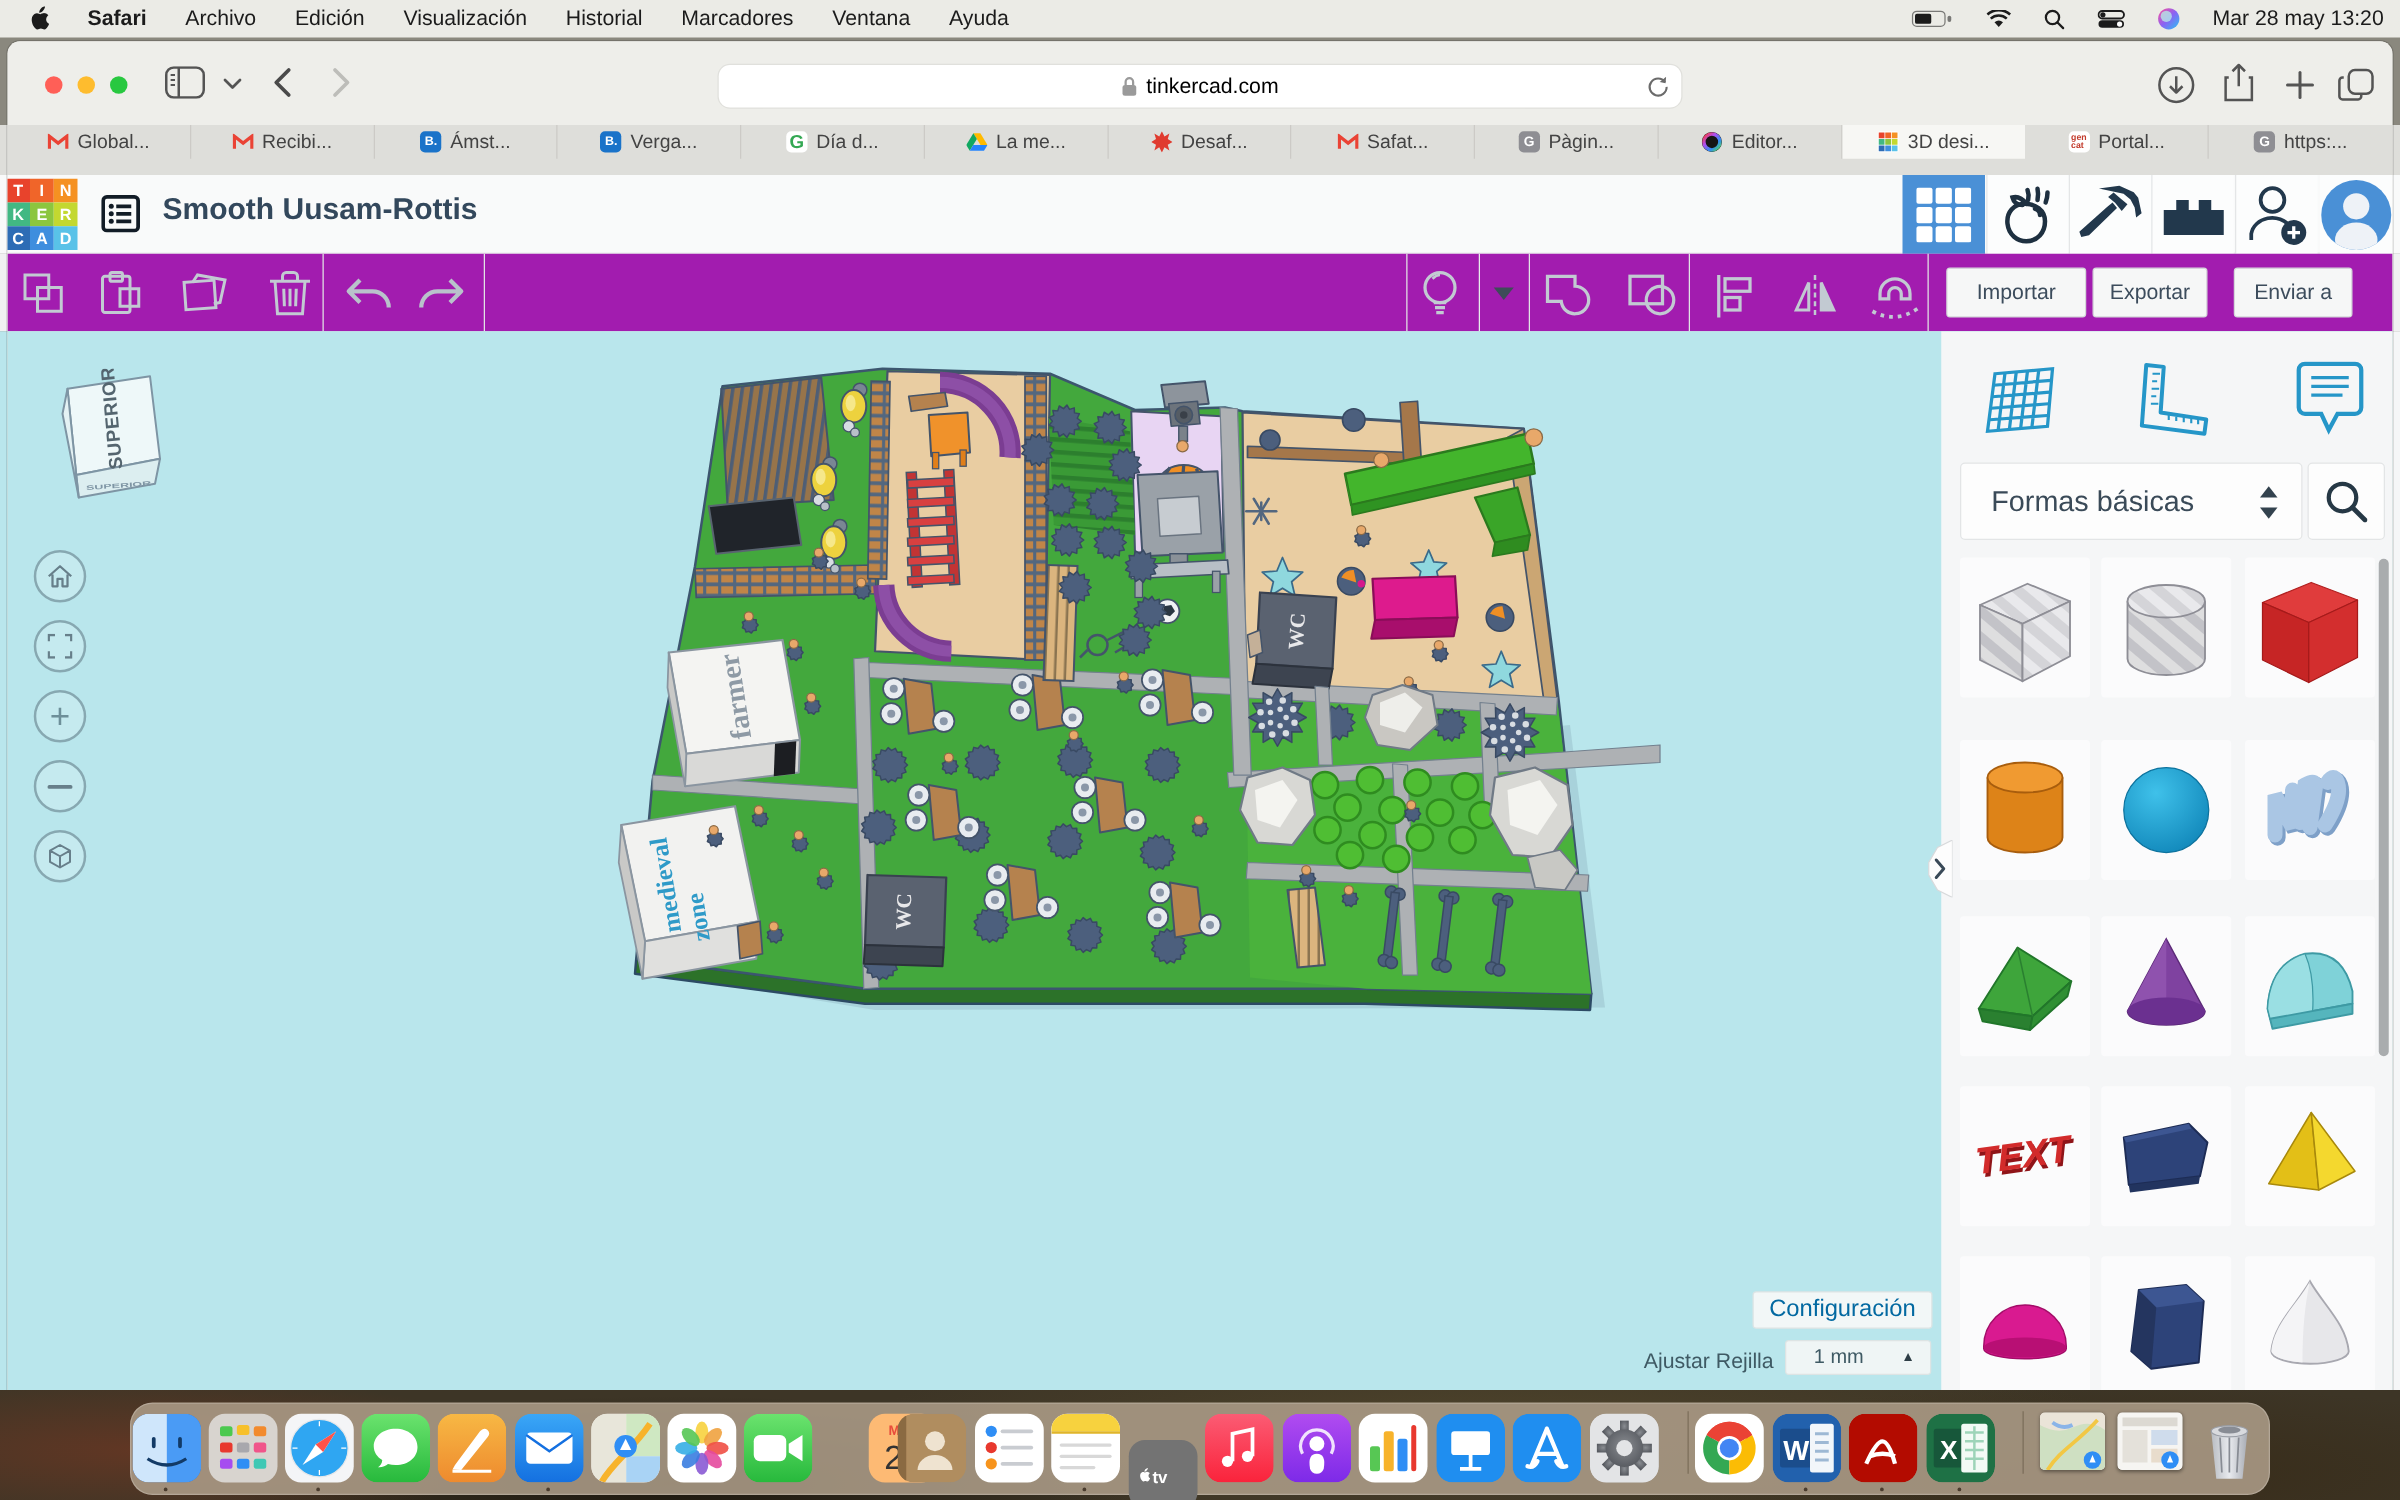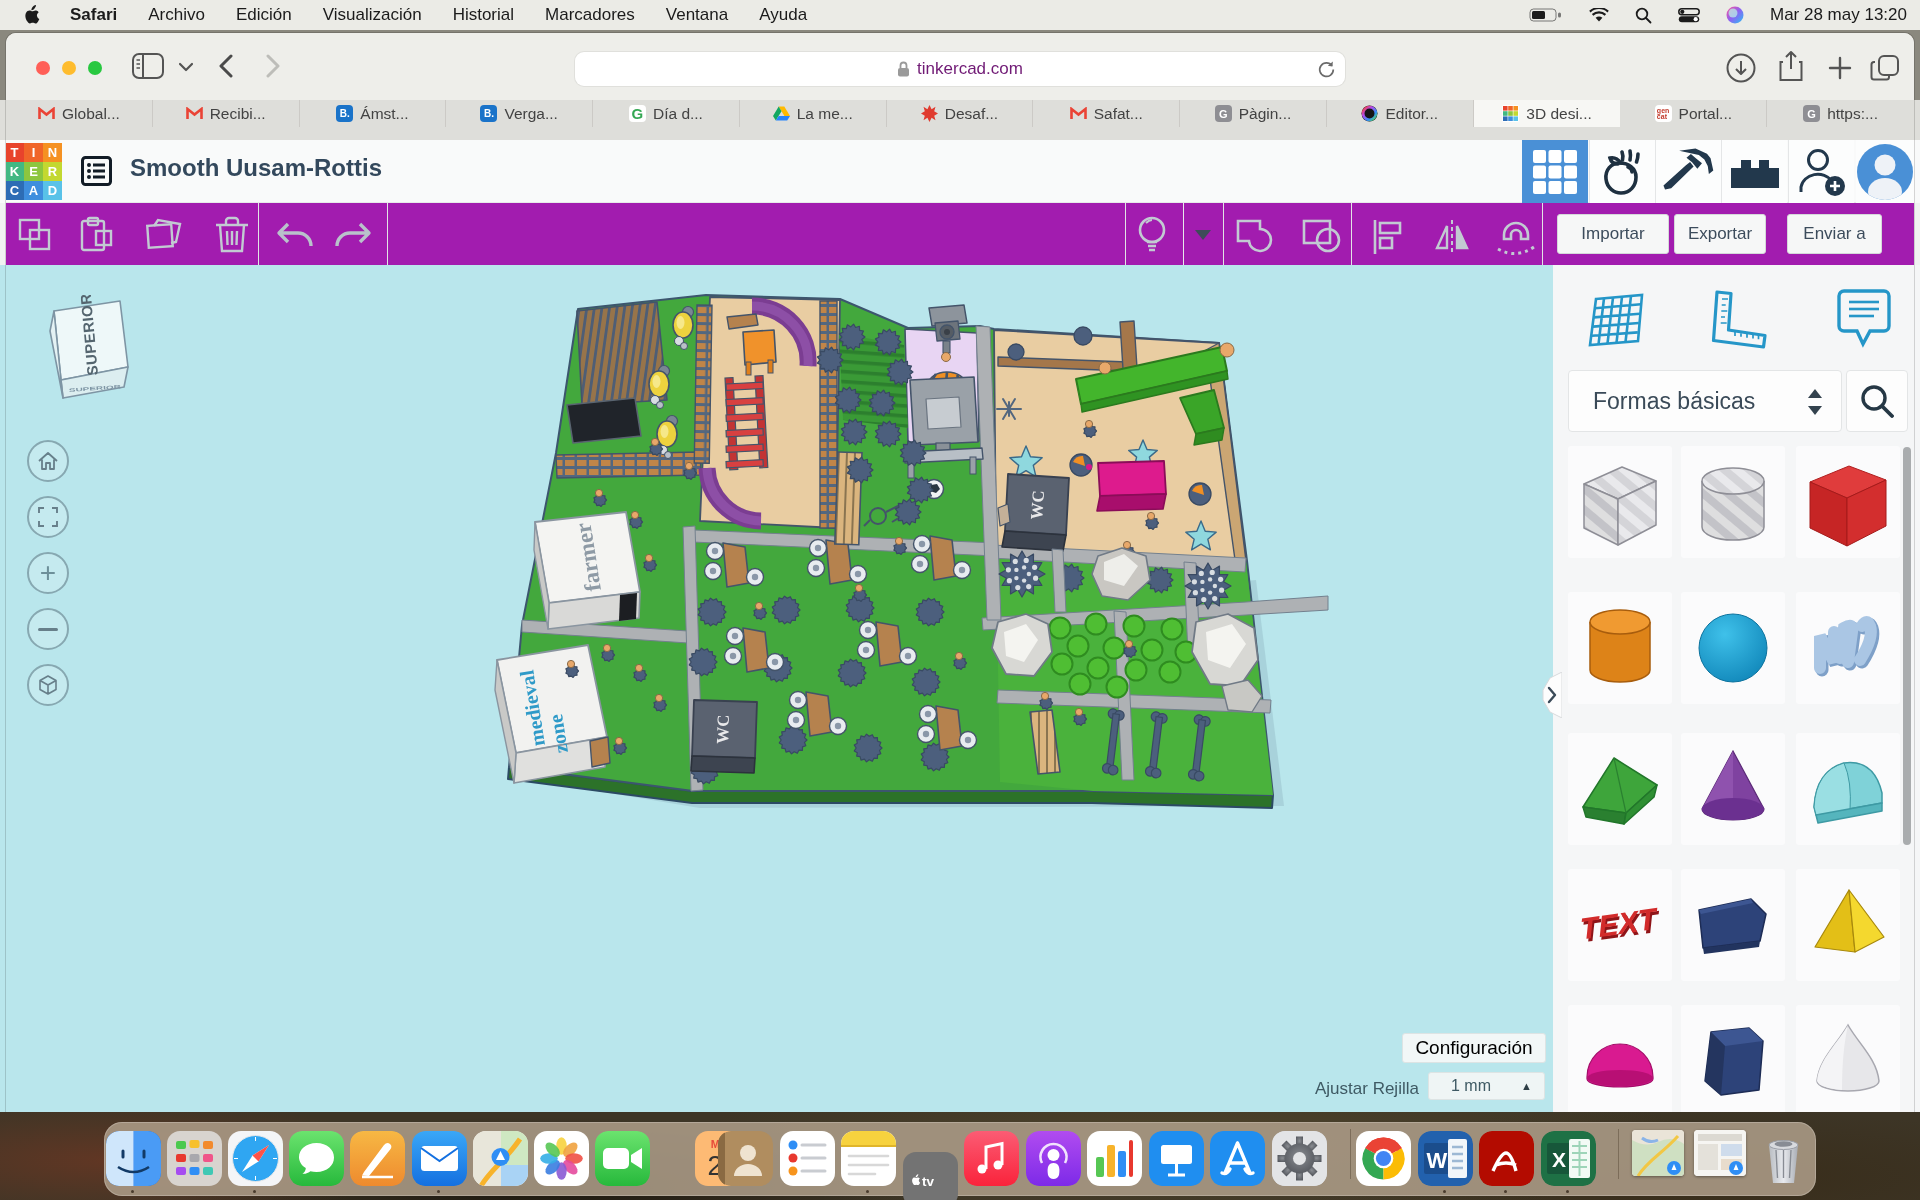--- a/index.html
+++ b/index.html
@@ -15,21 +15,21 @@
   #menubar .mi.b { font-weight:bold; margin-left:30px; }
   #menubar .right { position:absolute; right:13px; display:flex; align-items:center; gap:26px; font-size:17px; }
 
   
   #window { position:absolute; left:6px; top:33px; width:1908px; height:1079px; background:#eeeeea;
     border-radius:10px 10px 0 0; box-shadow:0 0 0 1px rgba(0,0,0,0.15); overflow:hidden; }
   #toolbar { position:absolute; left:0; top:0; width:100%; height:67px; background:#eeeeea; }
   .tl { position:absolute; top:28px; width:14px; height:14px; border-radius:50%; }
   #urlfield { position:absolute; left:569px; top:19px; width:770px; height:34px; background:#ffffff;
     border-radius:9px; box-shadow:0 0 0 1px #e0e0dc; display:flex; align-items:center; justify-content:center;
-    color:#701a75; font-size:17px; }
+    color:#000000; font-size:17px; }
 
   
   #tabbar { position:absolute; left:0; top:67px; width:100%; height:40px; background:#dededa; display:flex; }
   .tab { position:relative; width:146.8px; height:27px; display:flex; align-items:center; justify-content:center;
     color:#434343; font-size:15.5px; gap:7px; border-right:1px solid #cccac6; }
   .tab.active { background:#f7f7f4; border-right:none; border-radius:0; }
   .fav { width:17px; height:17px; border-radius:4px; display:flex; align-items:center; justify-content:center;
     font-size:11px; font-weight:bold; color:#fff; flex:none; }
 
   
@@ -59,21 +59,21 @@
   #rpanel { position:absolute; left:1547px; top:0; width:361px; height:847px; background:#f5f6f7; }
   #formas { position:absolute; left:15px; top:105px; width:274px; height:62px; background:#fdfdfd; border:1px solid #e3e5e6;
     border-radius:4px; display:flex; align-items:center; color:#3a4a58; font-size:23px; padding-left:24px; }
   #searchbox { position:absolute; left:293px; top:105px; width:62px; height:62px; background:#fdfdfd; border:1px solid #e3e5e6;
     border-radius:4px; display:flex; align-items:center; justify-content:center; }
   .cell { position:absolute; width:104px; height:112px; background:#fbfbfc; border-radius:3px;
     display:flex; align-items:center; justify-content:center; }
 
   
   #cfgbtn { position:absolute; left:1396px; top:768px; width:144px; height:30px; background:#f2f7f7; border:1px solid #dde4e4;
-    border-radius:3px; color:#000000; font-size:19px; display:flex; align-items:center; justify-content:center; }
+    border-radius:3px; color:#0369a1; font-size:19px; display:flex; align-items:center; justify-content:center; }
   #ajustar { position:absolute; left:1309px; top:814px; color:#3f5a64; font-size:17px; }
   #grid1mm { position:absolute; left:1422px; top:807px; width:117px; height:28px; background:#eff5f5; border:1px solid #dde4e4;
     border-radius:3px; color:#3f5a64; font-size:16px; display:flex; align-items:center; }
 
   
   #wallpaper { position:absolute; left:0; top:1112px; width:1920px; height:88px; background:#3d3526;
     background-image:radial-gradient(ellipse 300px 60px at 6% 55%, rgba(110,55,35,0.75), transparent),
       radial-gradient(ellipse 400px 70px at 28% 85%, rgba(25,20,12,0.9), transparent),
       radial-gradient(ellipse 500px 80px at 62% 35%, rgba(95,82,48,0.5), transparent),
       radial-gradient(ellipse 400px 70px at 88% 75%, rgba(55,42,22,0.8), transparent); }

